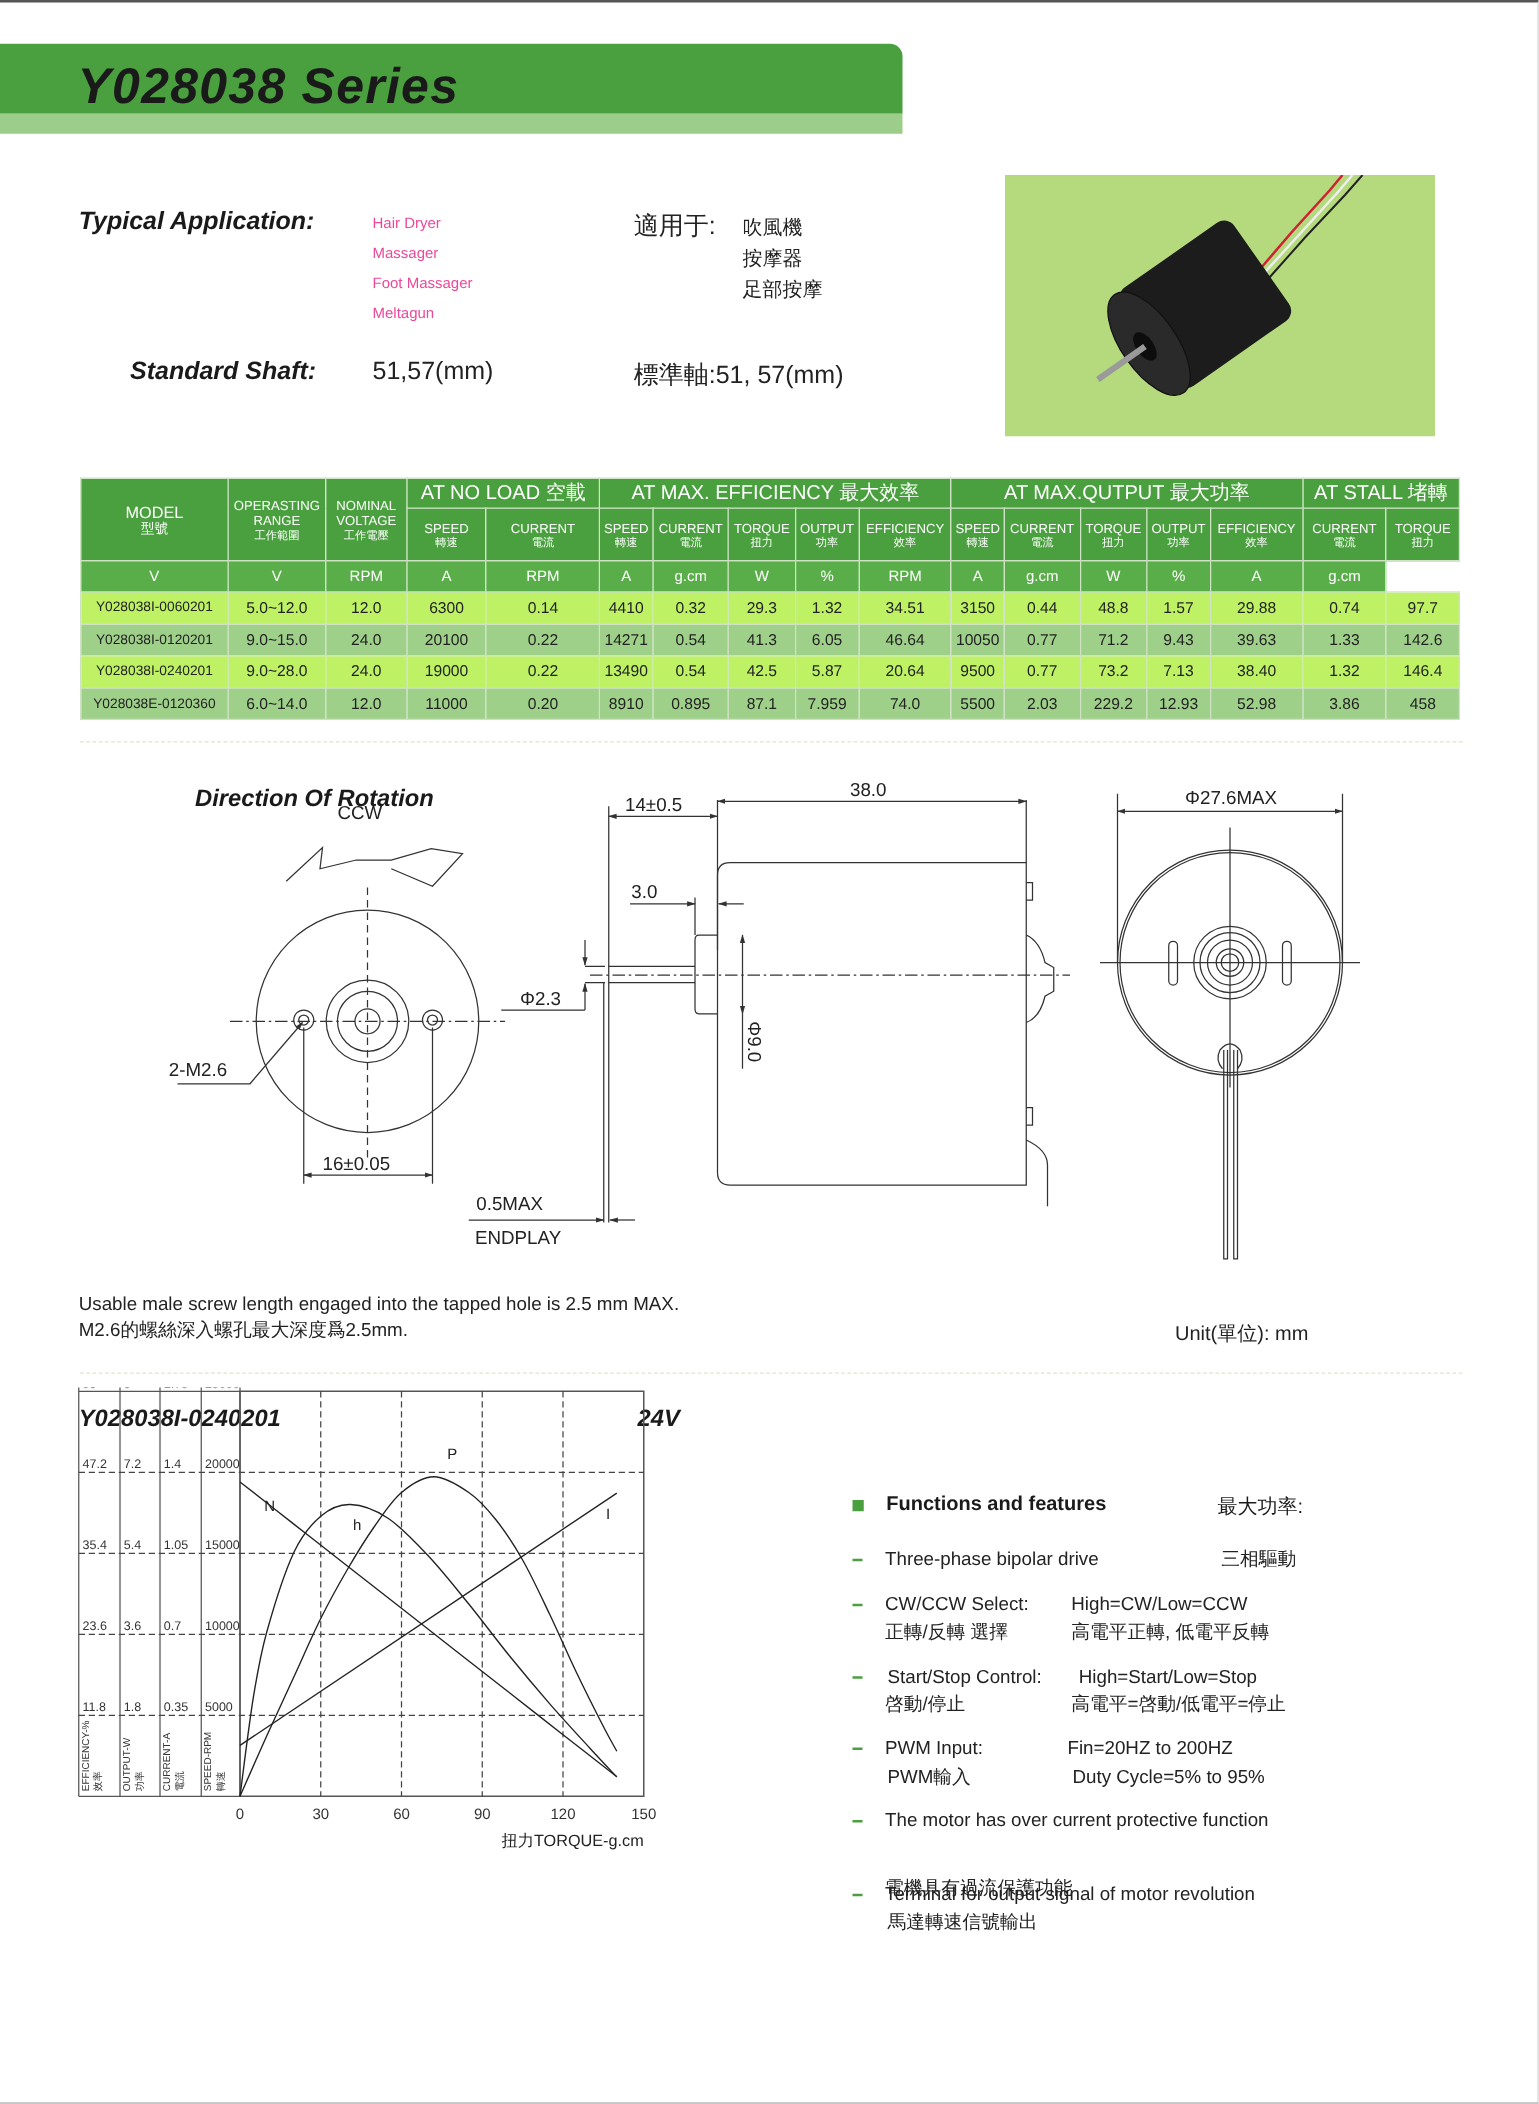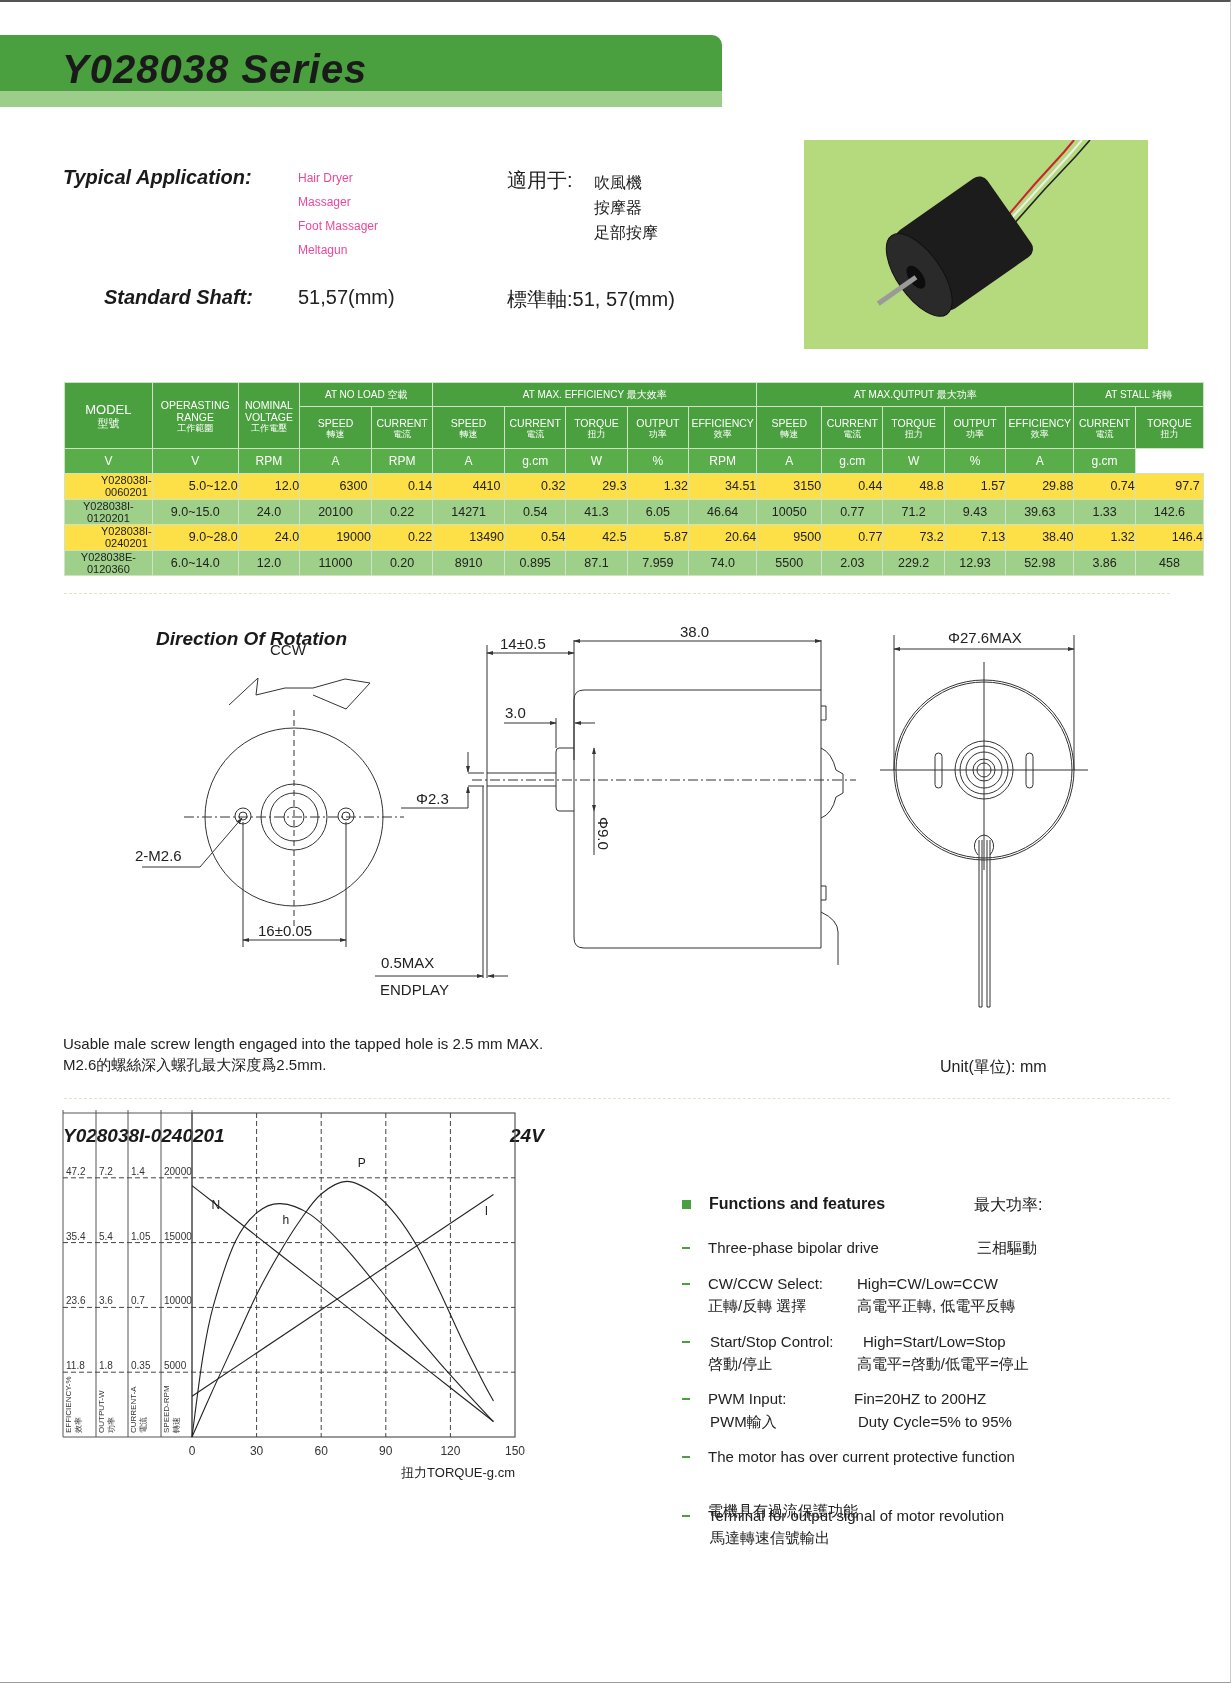--- a/index.html
+++ b/index.html
@@ -19,29 +19,29 @@
   .cn-head { position: absolute; font-size: 20px; color: #222; }
   .cn-list { position: absolute; left: 594px; top: 170px; font-size: 16px; line-height: 25px; color: #222; }
 
   .photo { position: absolute; left: 804px; top: 140px; width: 344px; height: 209px; background: #b5da7e; overflow: hidden; }
 
   
   table.spec { position: absolute; left: 64px; top: 382px; width: 1104px; border-collapse: collapse; font-size: 12px; text-align: center; }
   table.spec td, table.spec th { border: 1px solid #cfe3c4; }
   table.spec th { background: #4aa03e; color: #fff; font-weight: normal; }
   table.spec th .cn { display: block; font-size: 9px; line-height: 10px; }
-  table.spec th.grp { font-size: 10px; height: 24px; }
+  table.spec th.grp { font-size: 16px; height: 24px; }
   table.spec th.sub { font-size: 10.5px; height: 42px; line-height: 12px; }
   table.spec th.unit { font-size: 12px; height: 25px; background: #5aae4a; }
   table.spec th.model { font-size: 13px; line-height: 15px; }
   table.spec th.model .cn { font-size: 11px; line-height: 13px; }
   table.spec td { height: 25.5px; color: #222; font-size: 12.5px; }
   table.spec td.model-cell { font-size: 11px; }
   table.spec tr.even td { background: #9fd08a; }
-  table.spec tr.odd td { background: #fde047; padding-left: 36px; }
+  table.spec tr.odd td { background: #bef264; }
 
   .dashed-sep { position: absolute; left: 64px; width: 1106px; border-top: 1px dashed #e6e2c8; }
 
   .drawing { position: absolute; left: 0; top: 610px; width: 1231px; height: 420px; }
   .drawing text { font-family: "Liberation Sans", sans-serif; }
 
   .note { position: absolute; left: 63px; top: 1033px; font-size: 15px; line-height: 21px; color: #222; }
   .unit-note { position: absolute; left: 940px; top: 1057px; font-size: 16px; color: #222; }
 
   .chart-model { position: absolute; left: 63px; top: 1125px; font-size: 19px; font-weight: bold; font-style: italic; color: #1a1a1a; }

